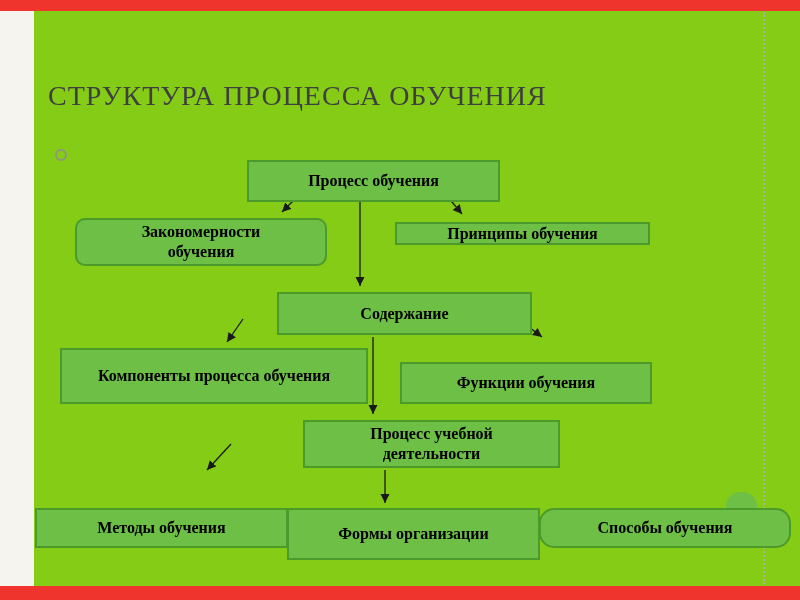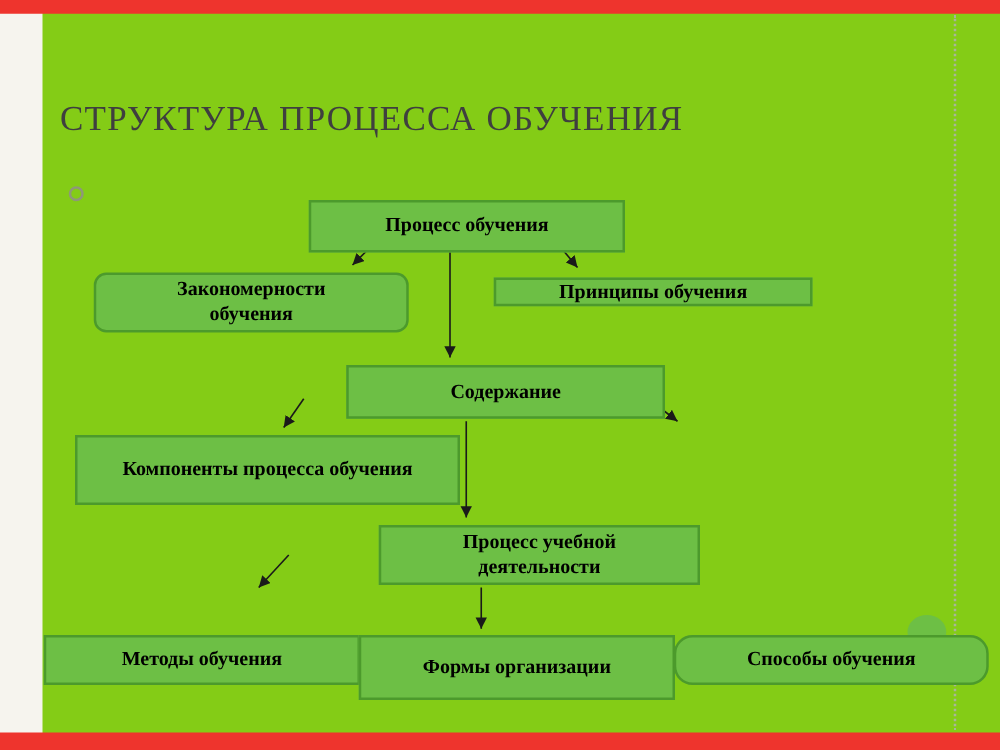--- a/index.html
+++ b/index.html
@@ -83,20 +83,21 @@
   <div class="node" style="left:247px; top:160px; width:253px; height:42px;">Процесс обучения</div>
 
   <div class="node" style="left:75px; top:218px; width:252px; height:48px; padding:0 50px;border-radius:10px;">Закономерности обучения</div>
 
   <div class="node" style="left:395px; top:222px; width:255px; height:23px;">Принципы обучения</div>
 
   <div class="node" style="left:255px; top:292px; width:255px; height:43px;margin-left:22px;">Содержание</div>
 
   <div class="node" style="left:60px; top:348px; width:308px; height:56px; padding:10px 30px;">Компоненты процесса обучения</div>
 
+  <div class="node" style="left:400px; top:362px; width:252px; height:42px;">Функции обучения</div>
 
   <div class="node" style="left:255px; top:420px; width:257px; height:48px; padding:0 40px;margin-left:48px;">Процесс учебной деятельности</div>
 
   <div class="node" style="left:35px; top:508px; width:253px; height:40px;">Методы обучения</div>
 
   <div class="node" style="left:287px; top:508px; width:253px; height:52px;">Формы организации</div>
 
   <div class="node" style="left:539px; top:508px; width:252px; height:40px;border-radius:15px;">Способы обучения</div>
 
 </div>

